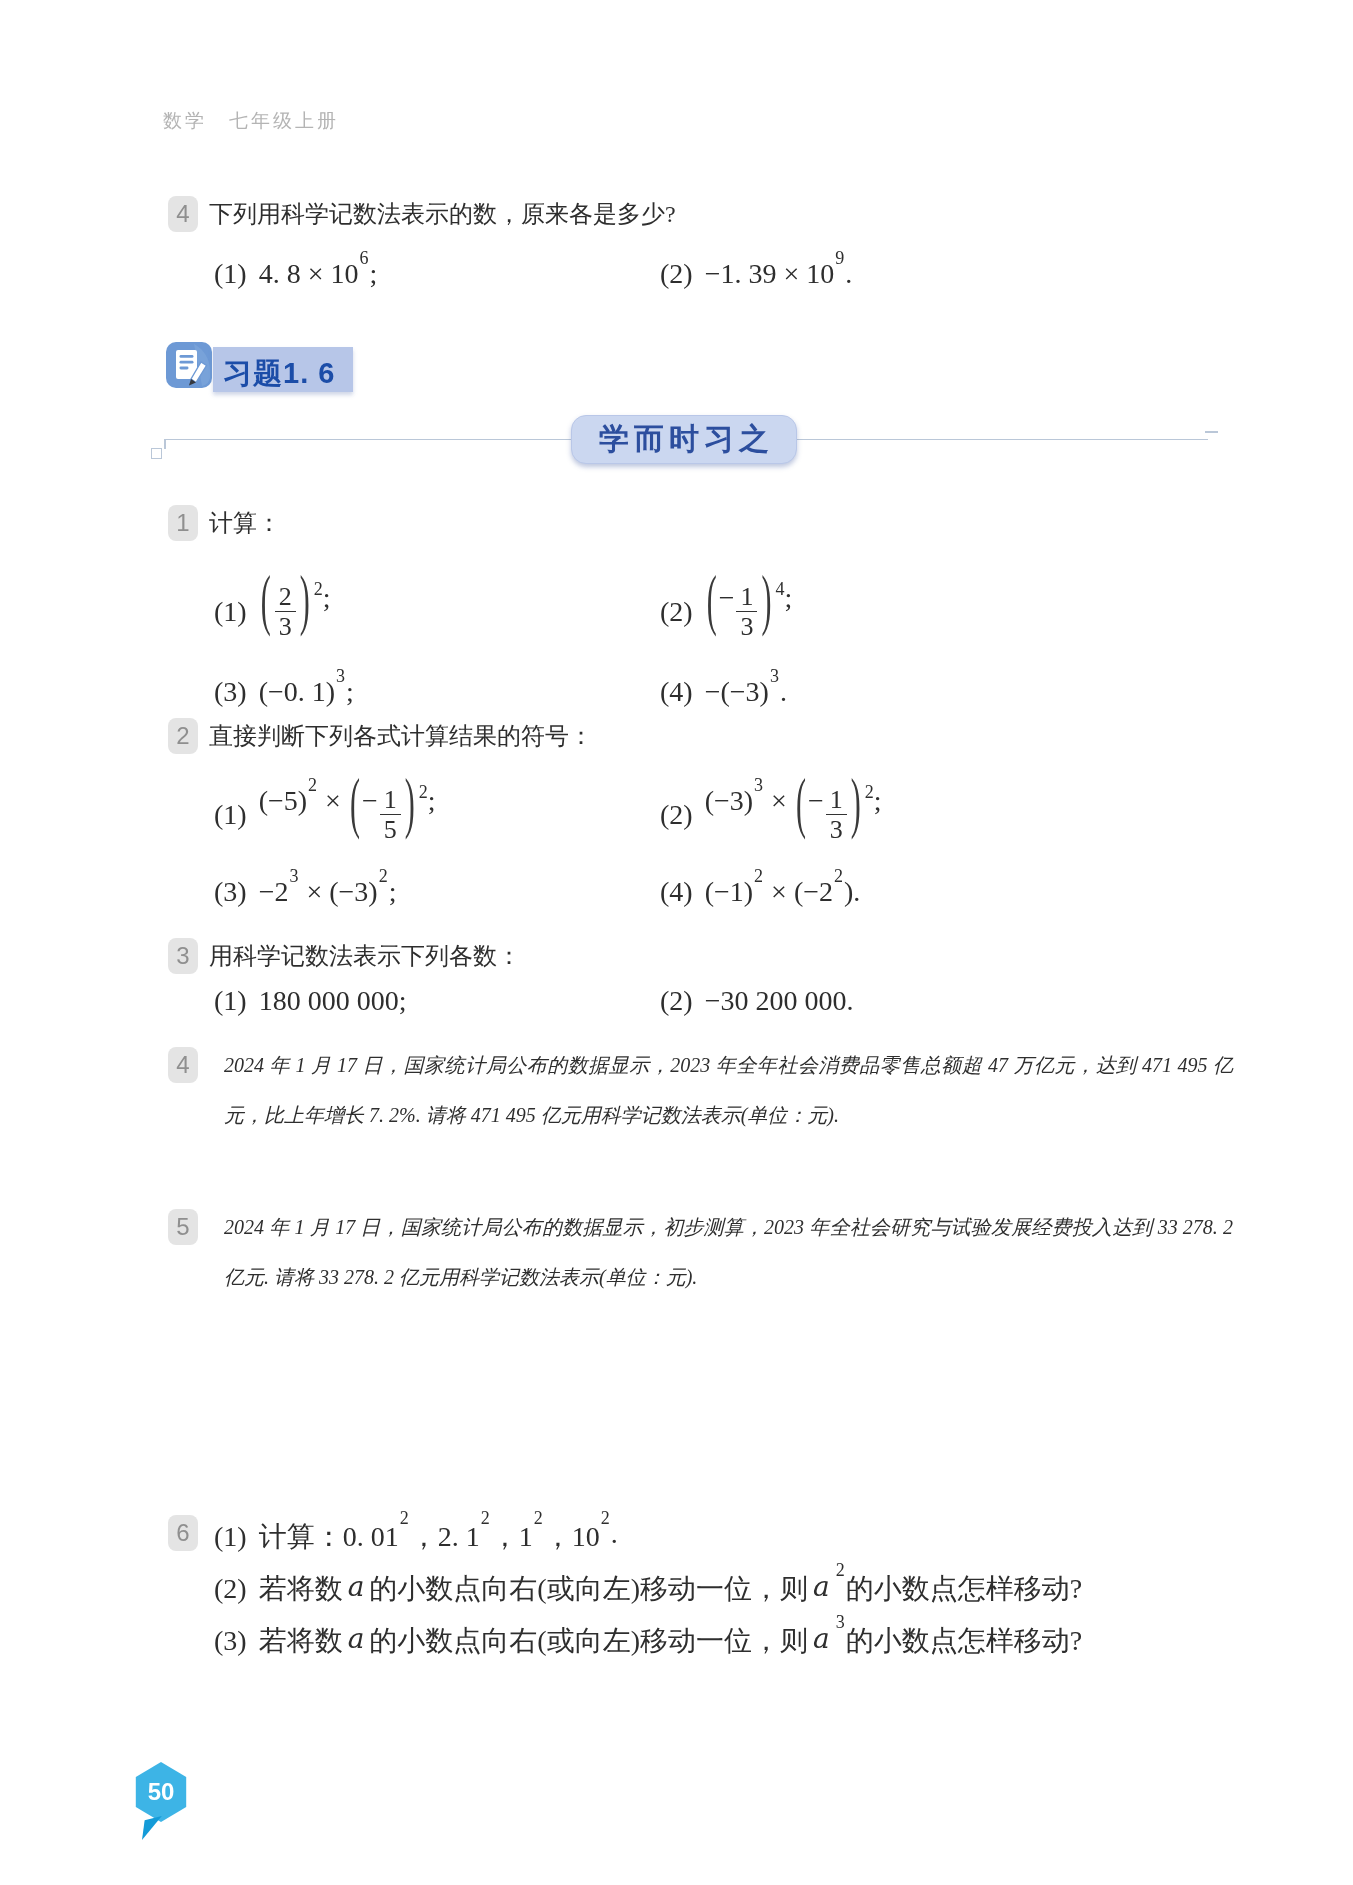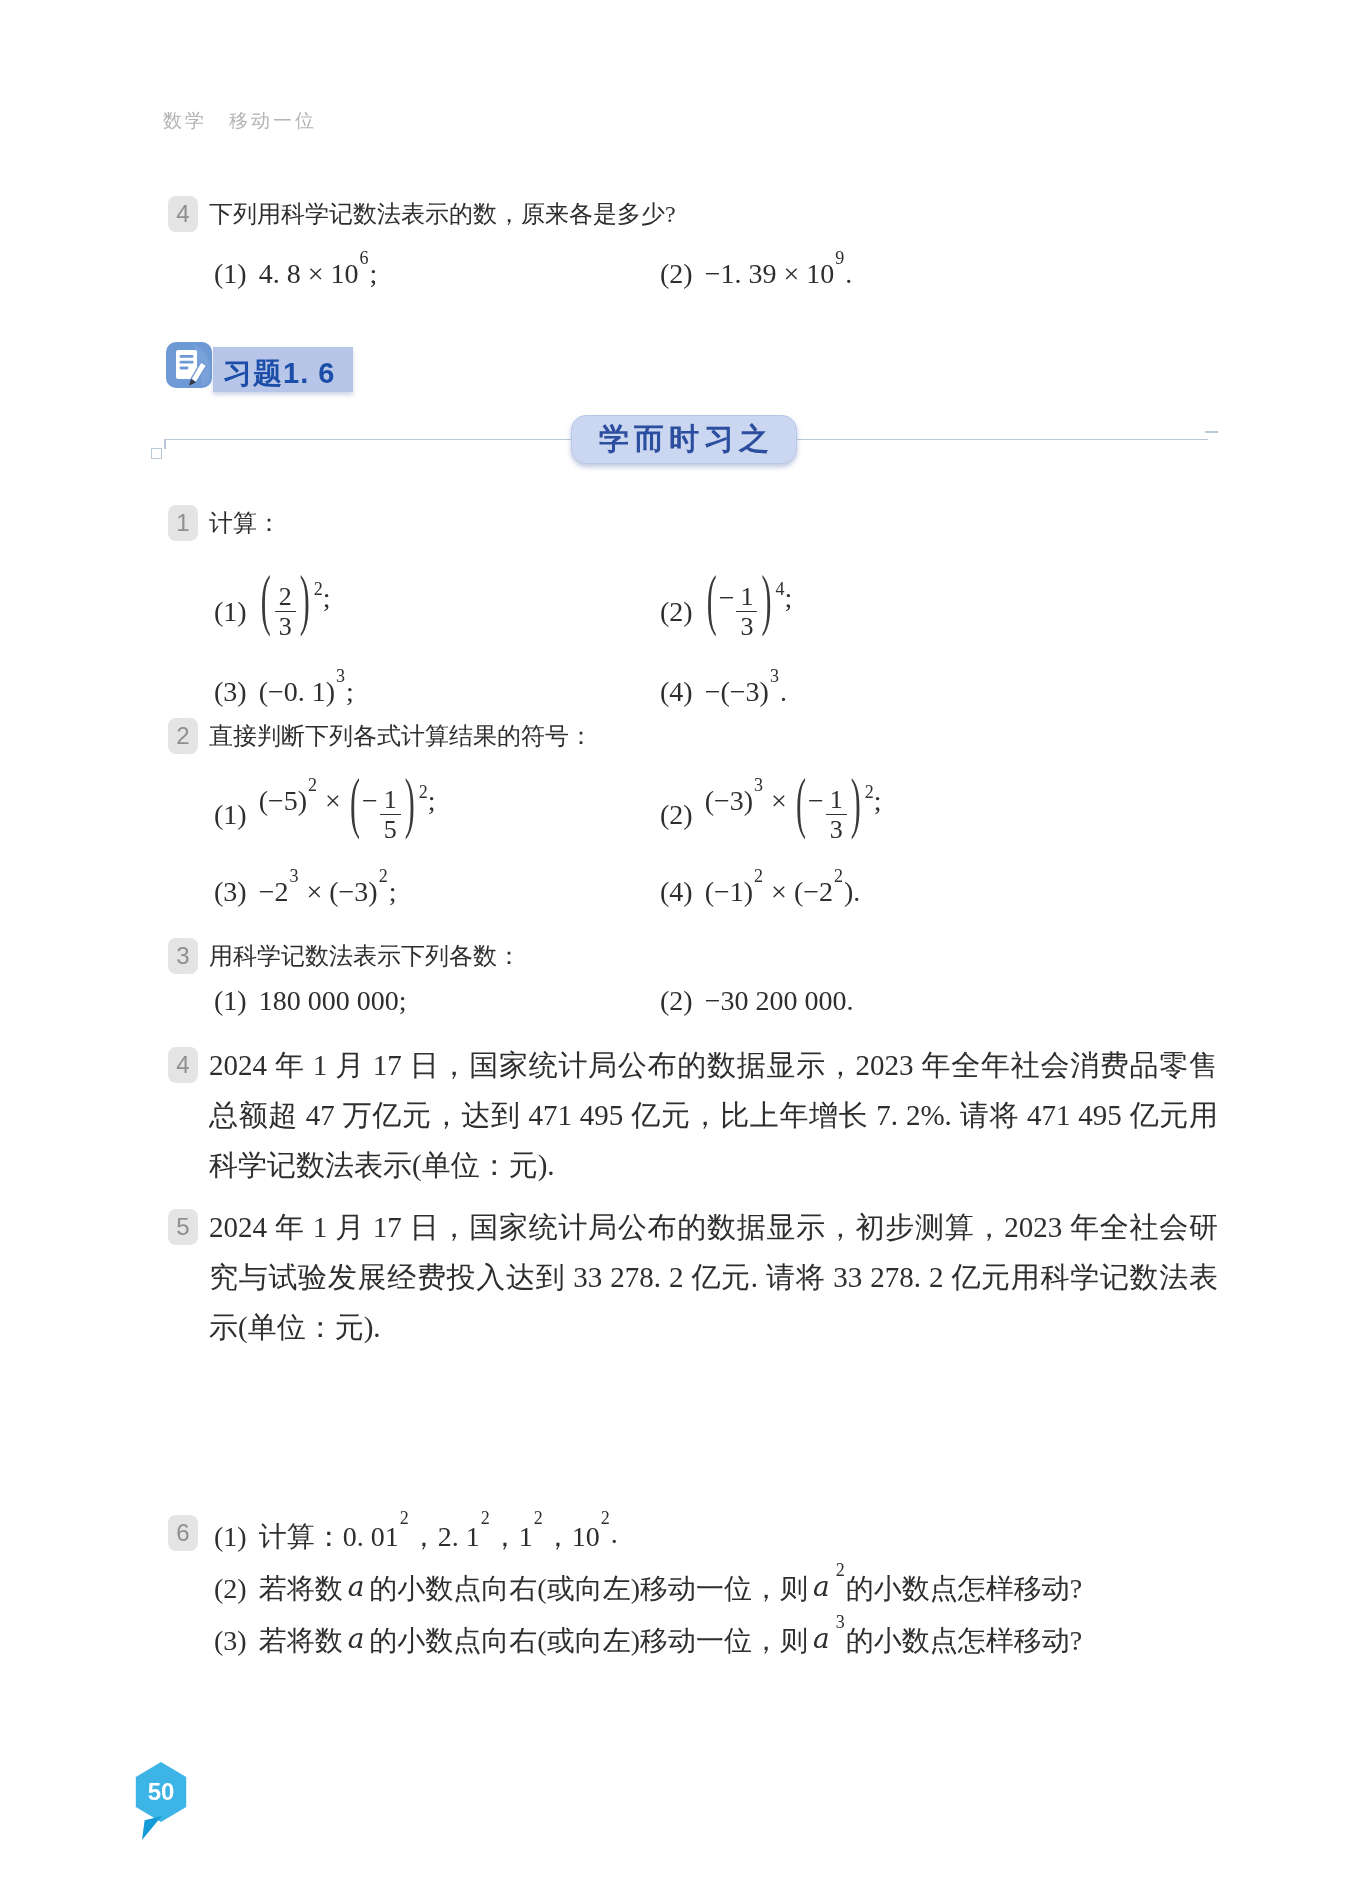--- a/index.html
+++ b/index.html
@@ -31,21 +31,21 @@
   .label{white-space:pre;}
   .formula{display:inline-flex;align-items:flex-start;}
   .formula span{white-space:pre;}
   .sup{font-size:18px;position:relative;top:-10px;margin:0 1px;}
   .suphi{font-size:18px;align-self:flex-start;position:relative;top:-3px;margin-left:2px;}
   .bigp{font-size:30px;transform:scaleY(2.25);transform-origin:center;display:inline-block;padding:0 2px;color:#3a3a3a;}
   .frac{display:inline-flex;flex-direction:column;align-items:center;font-size:26px;line-height:1.12;margin:0 2px;}
   .frac .den{border-top:1.6px solid #333;padding:0 4px;}
   .frac .num{padding:0 4px;}
   .var{font-style:italic;margin:0 5px;font-family:"DejaVu Serif","Liberation Serif",serif;}
-  .para{margin-left:41px;width:1009px;font-size:29px;line-height:50px;text-align:justify;}
+  .para{margin-left:56px;width:1009px;font-size:20px;line-height:50px;text-align:justify;font-style:italic;}
   
   .sec-hdr{height:52px;}
   .sec-icon{position:absolute;left:-2px;top:0;width:46px;height:46px;}
   .sec-rect{
     position:absolute;left:45px;top:5px;height:37px;
     background:#b7c6e8;box-shadow:0 3px 4px rgba(120,140,190,.35);
     display:inline-flex;align-items:center;padding:8px 18px 0 10px;
   }
   .sec-title{
     font-family:"Liberation Sans","DejaVu Sans",sans-serif;font-weight:bold;
@@ -75,21 +75,21 @@
     font-size:24px;font-weight:bold;
   }
   .tail{
     position:absolute;left:9px;top:54px;width:22px;height:24px;background:#149bd8;
     clip-path:polygon(0 100%,90% 0,12% 18%);
   }
 </style>
 </head>
 <body>
 
-<header class="page-header">数学　移动一位</header>
+<header class="page-header">数学　七年级上册</header>
 
 <main>
 
   <section class="blk" style="top:196px;">
     <span class="num-badge">4</span>
     <div class="blk-heading">下列用科学记数法表示的数，原来各是多少?</div>
   </section>
   <div class="blk items-row" style="top:258px;">
       <div class="item">
         <span class="label">(1)</span>

